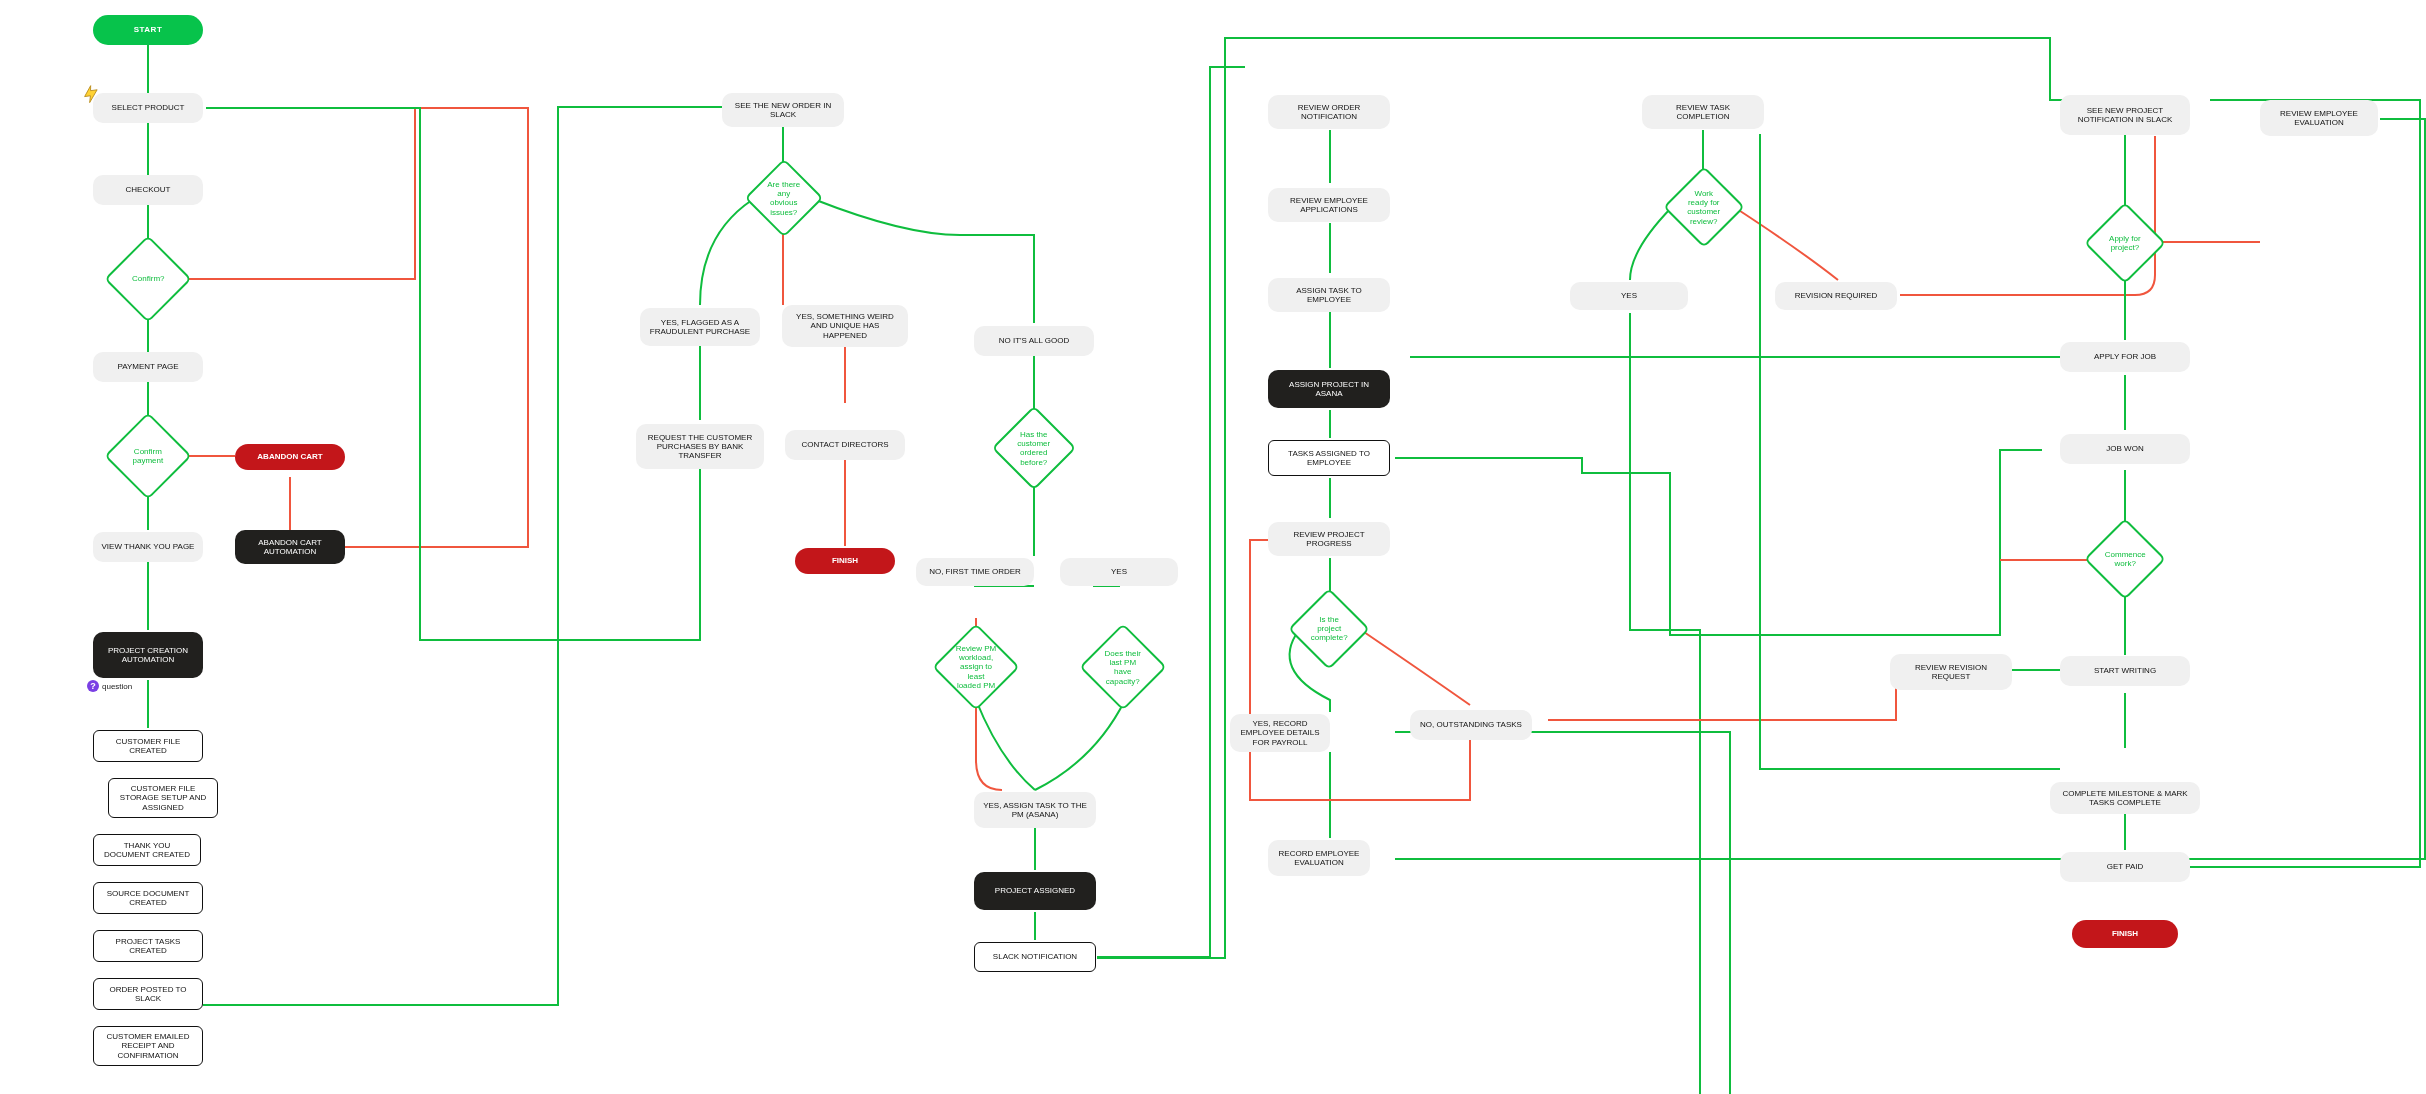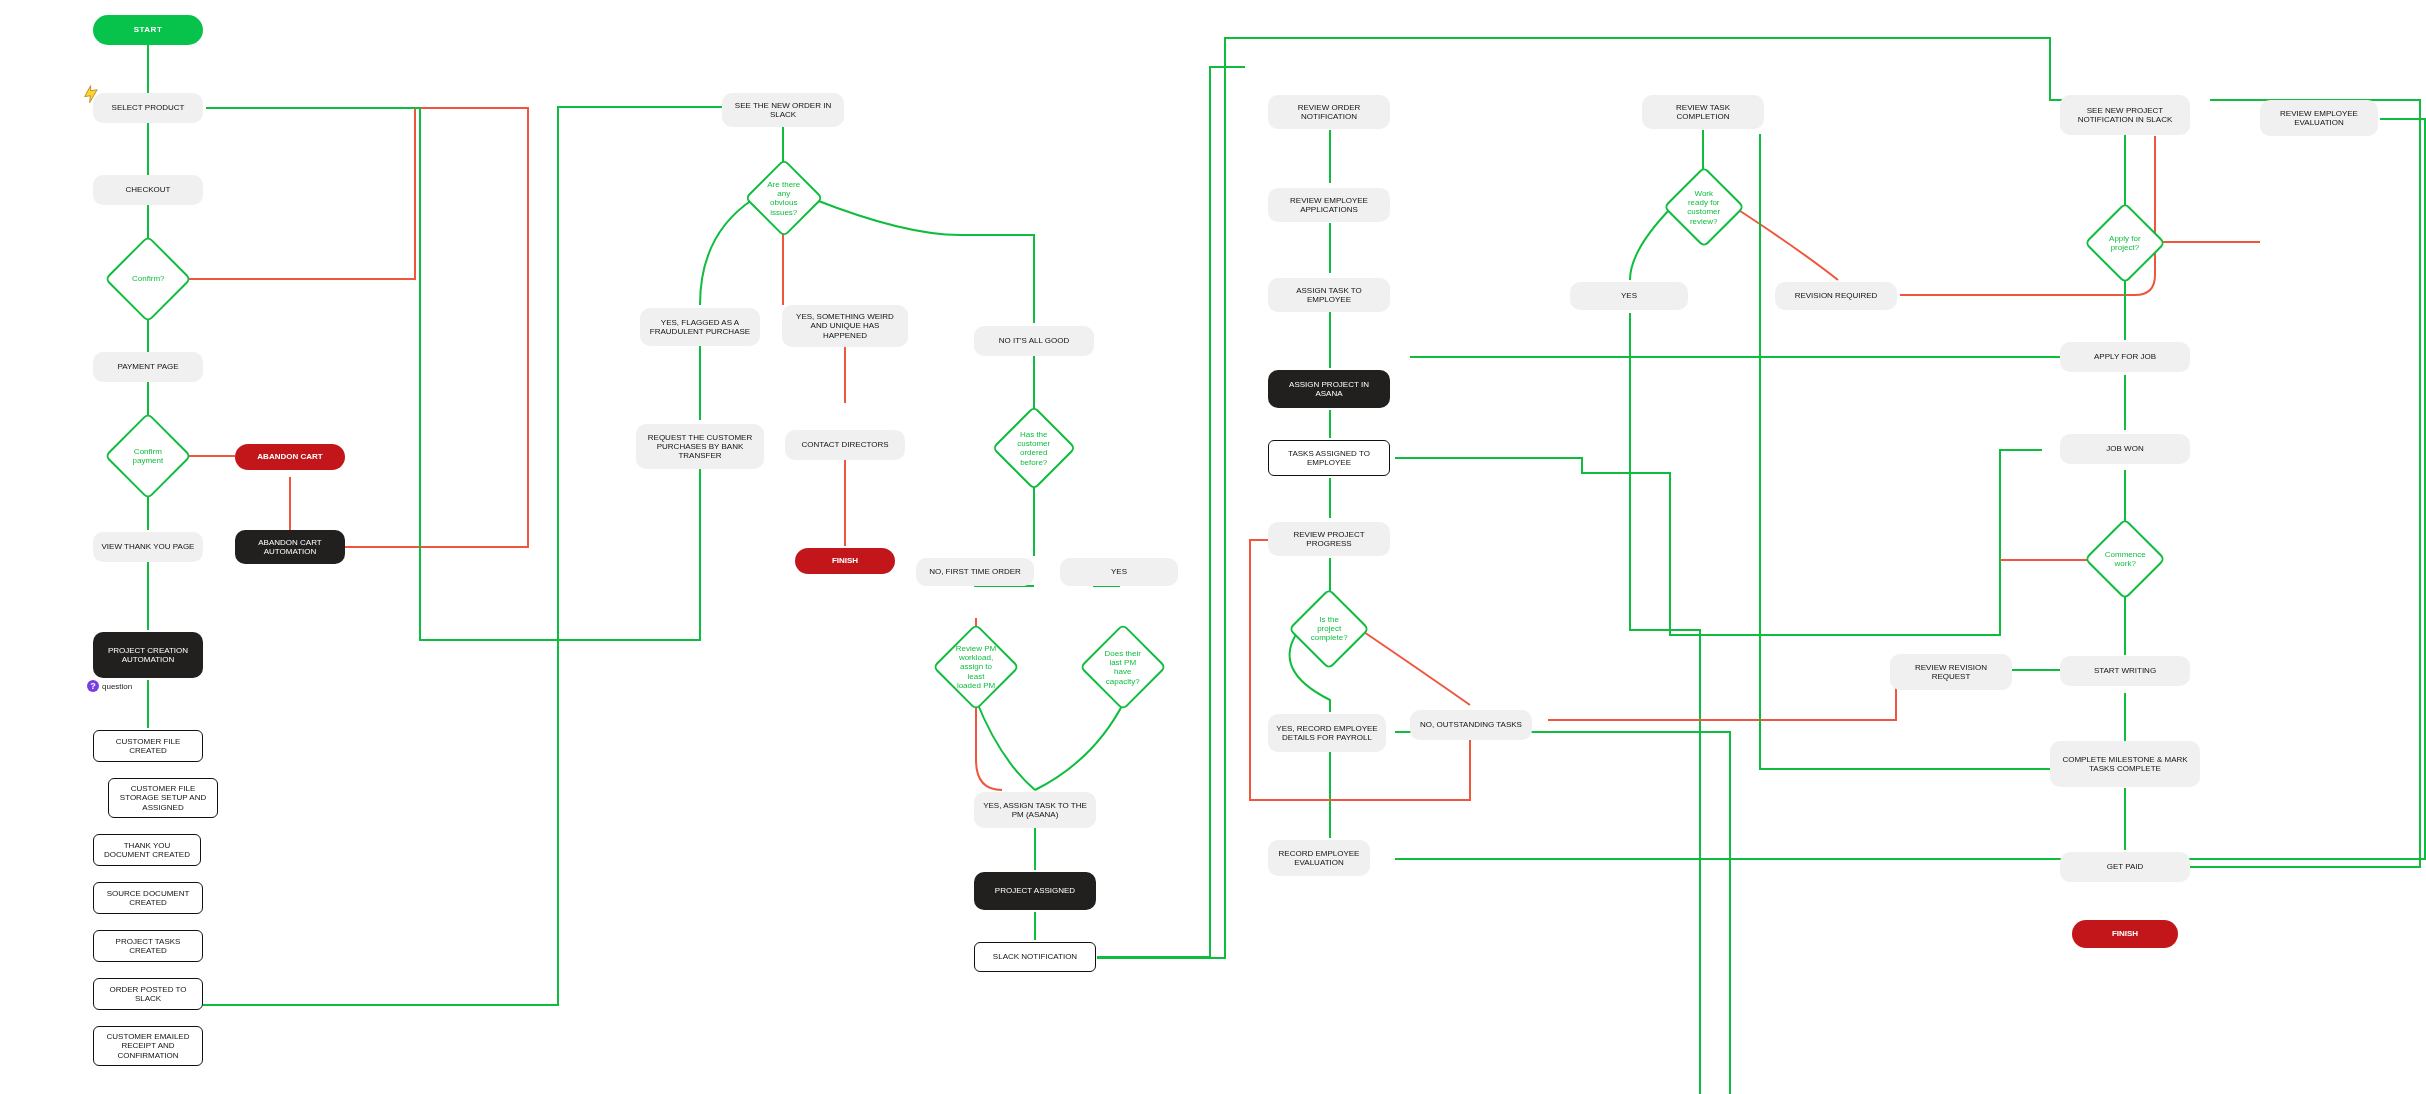--- a/index.html
+++ b/index.html
@@ -181,21 +181,21 @@
 
 <div class="node proc" style="left:1268px;top:95px;width:122px;height:34px">REVIEW ORDER NOTIFICATION</div>
 <div class="node proc" style="left:1268px;top:188px;width:122px;height:34px">REVIEW EMPLOYEE APPLICATIONS</div>
 <div class="node proc" style="left:1268px;top:278px;width:122px;height:34px">ASSIGN TASK TO EMPLOYEE</div>
 <div class="node dark" style="left:1268px;top:370px;width:122px;height:38px">ASSIGN PROJECT IN ASANA</div>
 <div class="node sub" style="left:1268px;top:440px;width:122px;height:36px">TASKS ASSIGNED TO EMPLOYEE</div>
 <div class="node proc" style="left:1268px;top:522px;width:122px;height:34px">REVIEW PROJECT PROGRESS</div>
 <div class="node diamond" style="left:1300px;top:600px;width:58px;height:58px">
       <span class="lbl">Is the project complete?</span>
     </div>
-<div class="node proc" style="left:1268px;top:714px;width:118px;height:38px">YES, RECORD EMPLOYEE DETAILS FOR PAYROLL</div>
+<div class="node proc" style="left:1230px;top:714px;width:100px;height:38px">YES, RECORD EMPLOYEE DETAILS FOR PAYROLL</div>
 <div class="node proc" style="left:1410px;top:710px;width:122px;height:30px">NO, OUTSTANDING TASKS</div>
 <div class="node proc" style="left:1268px;top:840px;width:102px;height:36px">RECORD EMPLOYEE EVALUATION</div>
 
 <div class="node proc" style="left:1642px;top:95px;width:122px;height:34px">REVIEW TASK COMPLETION</div>
 <div class="node diamond" style="left:1675px;top:178px;width:58px;height:58px">
       <span class="lbl">Work ready for customer review?</span>
     </div>
 <div class="node proc" style="left:1570px;top:282px;width:118px;height:28px">YES</div>
 <div class="node proc" style="left:1775px;top:282px;width:122px;height:28px">REVISION REQUIRED</div>
 <div class="node proc" style="left:1890px;top:654px;width:122px;height:36px">REVIEW REVISION REQUEST</div>
@@ -204,17 +204,17 @@
 <div class="node proc" style="left:2260px;top:100px;width:118px;height:36px">REVIEW EMPLOYEE EVALUATION</div>
 <div class="node diamond" style="left:2096px;top:214px;width:58px;height:58px">
       <span class="lbl">Apply for project?</span>
     </div>
 <div class="node proc" style="left:2060px;top:342px;width:130px;height:30px">APPLY FOR JOB</div>
 <div class="node proc" style="left:2060px;top:434px;width:130px;height:30px">JOB WON</div>
 <div class="node diamond" style="left:2096px;top:530px;width:58px;height:58px">
       <span class="lbl">Commence work?</span>
     </div>
 <div class="node proc" style="left:2060px;top:656px;width:130px;height:30px">START WRITING</div>
-<div class="node proc" style="left:2050px;top:741px;width:150px;height:46px">COMPLETE MILESTONE &amp; MARK TASKS COMPLETE</div>
+<div class="node proc" style="left:2050px;top:782px;width:150px;height:32px">COMPLETE MILESTONE &amp; MARK TASKS COMPLETE</div>
 <div class="node proc" style="left:2060px;top:852px;width:130px;height:30px">GET PAID</div>
 <div class="node end" style="left:2072px;top:920px;width:106px;height:28px">FINISH</div>
 
 </div>
 
 </body></html>

